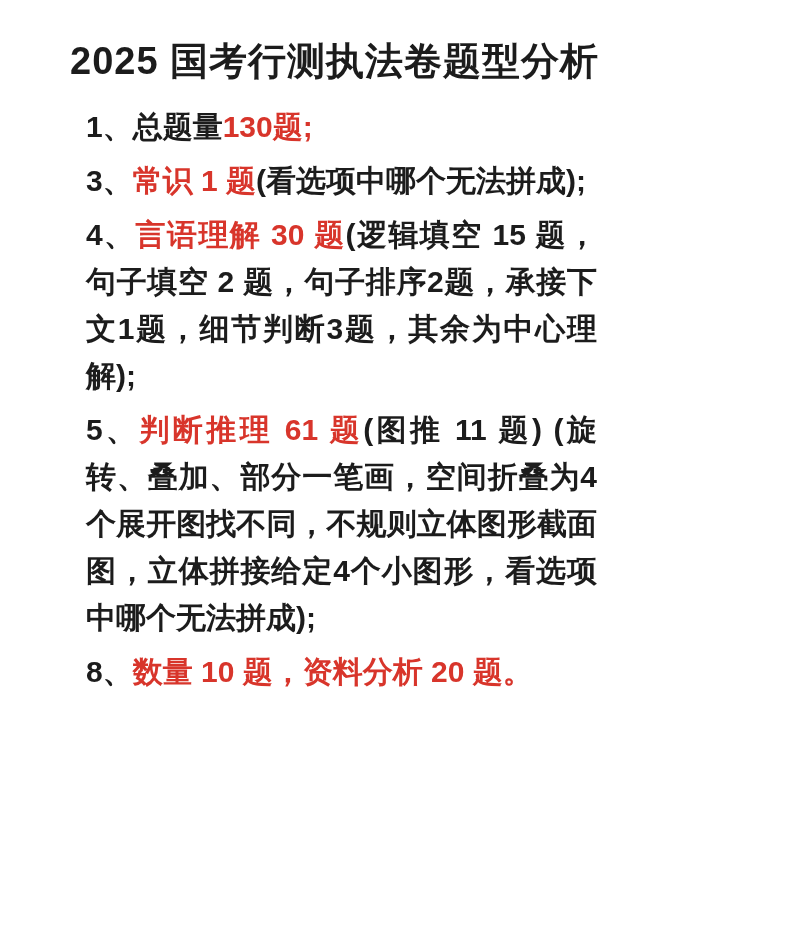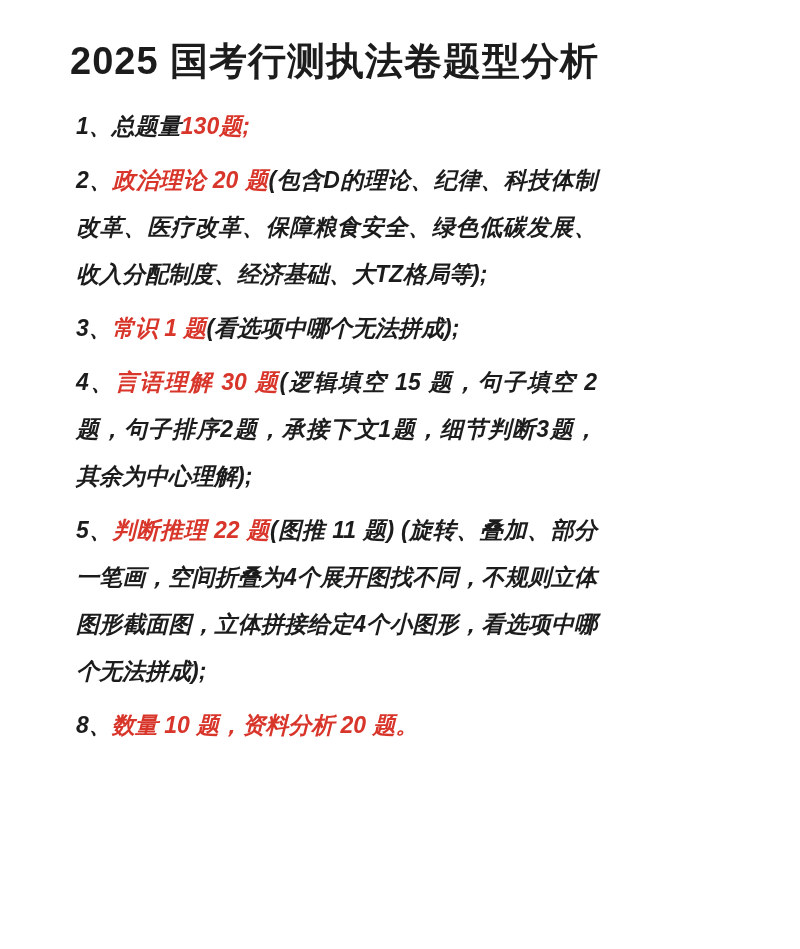--- a/index.html
+++ b/index.html
@@ -24,47 +24,45 @@
   .doc-title {
     font-size: 38px;
     font-weight: bold;
     text-align: center;
     margin: 0 0 16px 0;
     letter-spacing: 1px;
     color: var(--ink);
     white-space: nowrap;
   }
   .exam-item {
-    font-size: 23px;
+    font-size: 30px;
     font-weight: bold;
     line-height: 47px;
-    margin: 0 0 7px 6px;
+    margin: 0 0 7px 16px;
     text-align: justify;
     text-justify: inter-ideograph;
     color: var(--ink);
-    font-style: italic;
   }
   .exam-item .hl {
     color: var(--hl);
   }
 </style>
 </head>
 <body>
 
 <div class="page">
 
   <h1 class="doc-title">2025 国考行测执法卷题型分析</h1>
 
   <p class="exam-item"><span>1、总题量</span><span class="hl">130题;</span><span></span></p>
 
-  <p class="exam-item"><span>2、</span><span class="hl">政治理论 20 题</span><span>(包含D的理论、纪律、科技体制改革、医疗改革、保障粮食安全、绿色低碳发展、收入分配制度、经济基础、大TZ格局等);</span></p>
 
   <p class="exam-item"><span>3、</span><span class="hl">常识 1 题</span><span>(看选项中哪个无法拼成);</span></p>
 
   <p class="exam-item"><span>4、</span><span class="hl">言语理解 30 题</span><span>(逻辑填空 15 题，句子填空 2 题，句子排序2题，承接下文1题，细节判断3题，其余为中心理解);</span></p>
 
-  <p class="exam-item"><span>5、</span><span class="hl">判断推理 22 题</span><span>(图推 11 题) (旋转、叠加、部分一笔画，空间折叠为4个展开图找不同，不规则立体图形截面图，立体拼接给定4个小图形，看选项中哪个无法拼成);</span></p>
+  <p class="exam-item"><span>5、</span><span class="hl">判断推理 61 题</span><span>(图推 11 题) (旋转、叠加、部分一笔画，空间折叠为4个展开图找不同，不规则立体图形截面图，立体拼接给定4个小图形，看选项中哪个无法拼成);</span></p>
 
 
 
   <p class="exam-item"><span>8、</span><span class="hl">数量 10 题，资料分析 20 题。</span><span></span></p>
 
 </div>
 
 </body></html>

